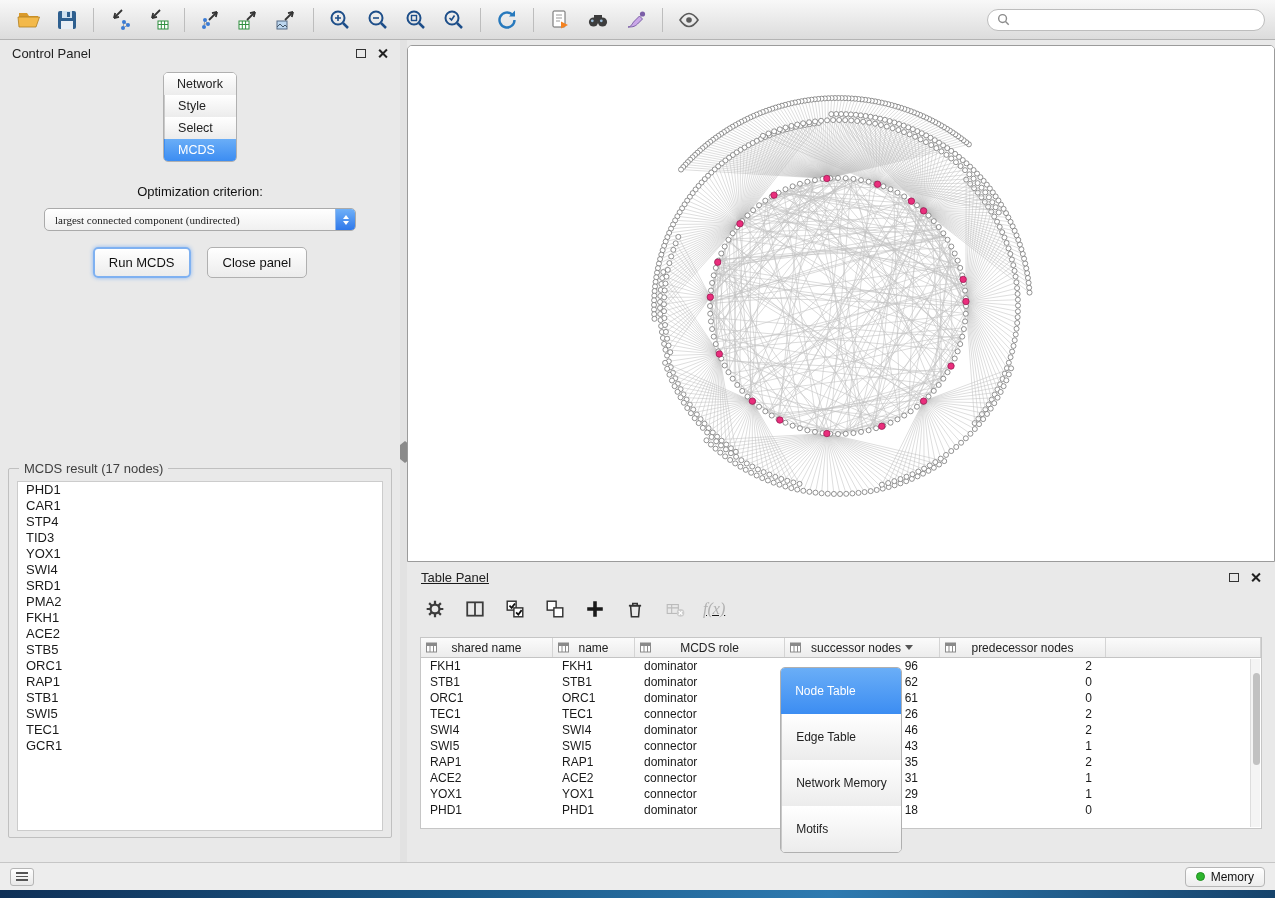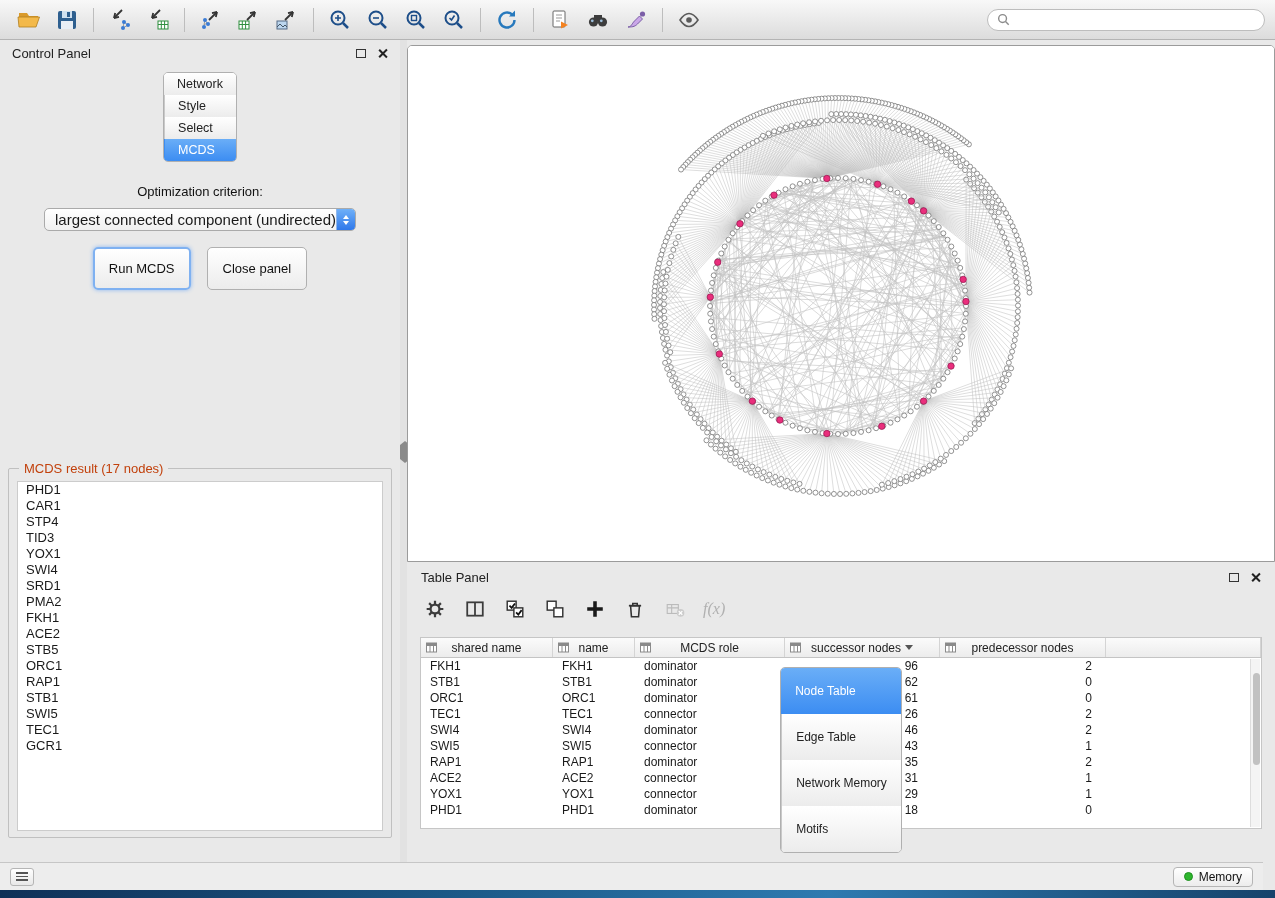--- a/index.html
+++ b/index.html
@@ -26,31 +26,31 @@
   .close-ico::before,.close-ico::after { content:""; position:absolute; left:4.5px; top:0; width:2.4px; height:11px; background:#222; }
   .close-ico::before { transform:rotate(45deg);} .close-ico::after { transform:rotate(-45deg);}
   .cp-tabs { display:flex; justify-content:center; margin-top:6px; }
   .seg-group { display:inline-flex; border:1px solid #b0b0b0; border-radius:5px; overflow:hidden; background:#fcfcfc;flex-direction:column; }
   .seg { padding:4px 13px; font-size:12.5px; color:#222; border-left:1px solid #c9c9c9; background:linear-gradient(#ffffff,#ececec); }
   .seg:first-child { border-left:none; }
   .seg.active { background:linear-gradient(#6aaef7,#3c8df2); color:#fff; border-left-color:#3c8df2; }
   .opt-label { text-align:center; margin-top:22px; font-size:13px; color:#111; }
   .dropdown { width:312px; height:23px; margin:9px auto 0; border:1px solid #aaa; border-radius:5px;
     background:linear-gradient(#ffffff,#f0f0f0); display:flex; align-items:center; overflow:hidden; }
-  .dd-text { flex:1; padding-left:10px; font-size:15px; white-space:nowrap; }
+  .dd-text { flex:1; padding-left:10px; font-size:11px; white-space:nowrap;font-family:Liberation Serif, serif; }
   .dd-cap { width:20px; align-self:stretch; background:linear-gradient(#6fb0f8,#2f78ea);
     display:flex; flex-direction:column; align-items:center; justify-content:center; gap:2px; border-left:1px solid #8fb7ec; }
   .chev-up { width:0; height:0; border-left:3.5px solid transparent; border-right:3.5px solid transparent; border-bottom:4.5px solid #fff; }
   .chev-down { width:0; height:0; border-left:3.5px solid transparent; border-right:3.5px solid transparent; border-top:4.5px solid #fff; }
   .btn-row { display:flex; justify-content:center; gap:16px; margin-top:16px; }
   .mac-btn { font-family:inherit; font-size:13px; padding:3px 15px; border:1px solid #b0b0b0; border-radius:5px;
     background:linear-gradient(#ffffff,#ececec); color:#111; }
-  .mac-btn.focus { border:2px solid #7fb1f1; box-shadow:0 0 4px #8ab7f3; padding:12px 14px; }
+  .mac-btn.focus { border:2px solid #7fb1f1; box-shadow:0 0 4px #8ab7f3; padding:6px 14px; }
   .group-box { position:absolute; left:8px; right:8px; top:428px; bottom:24px; border:1px solid #c0c0c0; border-radius:2px; }
-  .group-title { position:absolute; top:-8px; left:10px; background:#e9e9e9; padding:0 5px; font-size:13px; color:#c2410c; }
+  .group-title { position:absolute; top:-8px; left:10px; background:#e9e9e9; padding:0 5px; font-size:13px; color:#404040; }
   .result-list { position:absolute; left:8px; right:8px; top:12px; bottom:6px; background:#fff; border:1px solid #cccccc; overflow:hidden; }
   .list-item { font-size:13px; line-height:16px; padding-left:8px; }
 
   
   .v-splitter { position:absolute; left:400px; width:7px; top:40px; bottom:36px; background:#e2e2e2; }
   .v-splitter .grip { position:absolute; top:405px; left:0; width:7px; }
   .tri-l { width:0;height:0;border-top:4px solid transparent;border-bottom:4px solid transparent;border-right:5px solid #8a8a8a;margin:2px 0; }
   .tri-r { width:0;height:0;border-top:4px solid transparent;border-bottom:4px solid transparent;border-left:5px solid #8a8a8a;margin:2px 0; }
 
   
@@ -61,21 +61,21 @@
     position:relative; display:flex; align-items:center; padding-left:10px; }
   .tl { width:12px; height:12px; border-radius:50%; margin-right:8px; display:inline-block; }
   .tl.red { background:#ff5f57; border:1px solid #e0443e; }
   .tl.yellow { background:#febc2e; border:1px solid #d89e24; }
   .tl.green { background:#28c840; border:1px solid #1ea433; }
   .net-title { position:absolute; left:0; right:0; text-align:center; font-weight:bold; font-size:12px; color:#2b2b2b; }
   .net-canvas { width:100%; height:498px; background:#fff; }
   .net-canvas svg { width:100%; height:100%; display:block; }
 
   
-  .table-panel { position:absolute; top:525px; left:0; right:0; bottom:0; background:#e9e9e9; }
+  .table-panel { position:absolute; top:525px; left:0; right:0; bottom:0; background:#e9e9e9;text-decoration:underline; }
   .tp-header { height:24px; display:flex; align-items:center; padding:0 14px; font-size:13px; color:#222; }
   .tp-toolbar { height:40px; display:flex; align-items:center; gap:16px; padding:0 16px; }
   .tp-ico { display:flex; align-items:center; justify-content:center; width:24px; height:24px; }
   .fx-label { font-family:"Liberation Serif", serif; font-style:italic; font-size:16px; color:#b0b0b0; }
   .table-wrap { position:absolute; left:13px; right:13px; top:72px; height:192px; background:#fff; border:1px solid #c6c6c6; overflow:hidden; }
   .thead { display:flex; height:20px; background:linear-gradient(#fbfbfb,#ececec); border-bottom:1px solid #c4c4c4; }
   .th { position:relative; display:flex; align-items:center; justify-content:center; font-size:12px; color:#222;
     border-right:1px solid #d4d4d4; gap:4px; }
   .th .hgrid { position:absolute; left:5px; top:4px; }
   .tbody { }
@@ -85,21 +85,21 @@
   .td.c1,.td.c2,.td.c3 { padding-left:9px; }
   .td.num { text-align:right; }
   .td.c4 { padding-right:22px; } .td.c5 { padding-right:14px; }
   .tri-down { width:0;height:0;border-left:4px solid transparent;border-right:4px solid transparent;border-top:5px solid #555; }
   .vscroll { position:absolute; right:1px; top:21px; bottom:1px; width:10px; background:#f4f4f4; border-left:1px solid #ddd; }
   .vscroll .thumb { position:absolute; top:14px; left:1.5px; width:7px; height:92px; background:#c1c1c1; border-radius:4px; }
   .tp-tabs { position:absolute; bottom:9px; left:0; right:0; display:flex; justify-content:center; }
   .tp-tabs .seg { padding:16px 14px; font-size:12px; }
 
   
-  .status-bar { position:absolute; left:0; right:12px; bottom:8px; height:28px; background:#ededed;
+  .status-bar { position:absolute; left:0; right:0; bottom:8px; height:28px; background:#ededed;
     border-top:1px solid #c6c6c6; display:flex; align-items:center; padding:0 10px; }
   .list-btn { width:24px; height:18px; border:1px solid #b5b5b5; border-radius:3px; background:linear-gradient(#fff,#e8e8e8);
     display:flex; flex-direction:column; align-items:center; justify-content:center; gap:2px; }
   .list-btn i { display:block; width:12px; height:1.6px; background:#555; }
   .memory-btn { margin-left:auto; height:20px; border:1px solid #b5b5b5; border-radius:4px; background:linear-gradient(#fff,#ececec);
     display:flex; align-items:center; gap:6px; padding:0 10px; font-size:12px; color:#111; }
   .mem-dot { width:9px; height:9px; border-radius:50%; background:#2db52d; border:1px solid #1e8f1e; }
   .wallpaper { position:absolute; left:0; right:0; bottom:0; height:8px;
     background:linear-gradient(100deg,#0f3057,#1b5886 35%,#2e7ab0 65%,#16436b); }
 </style>

